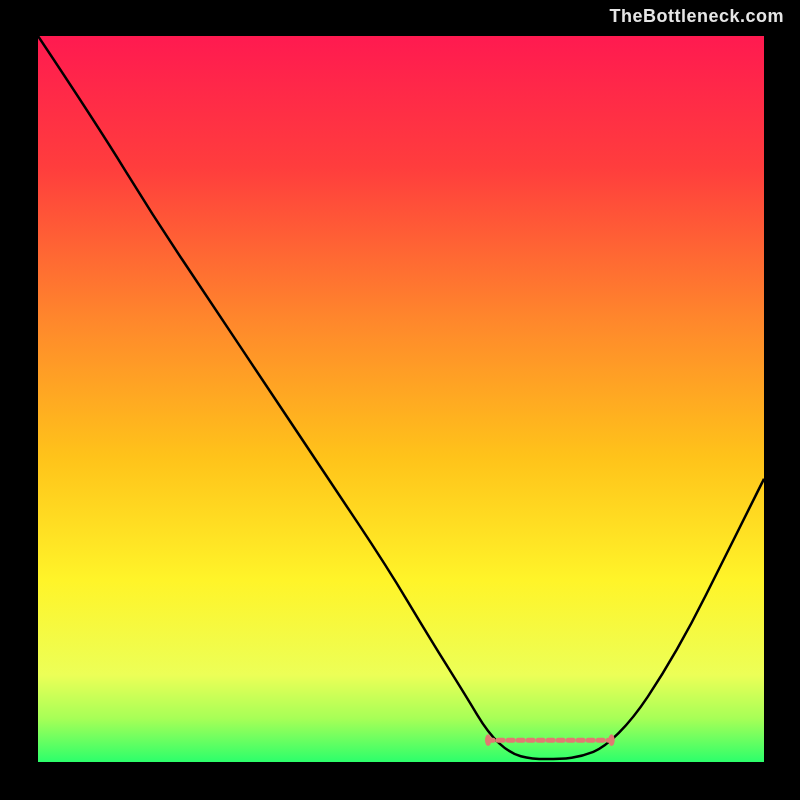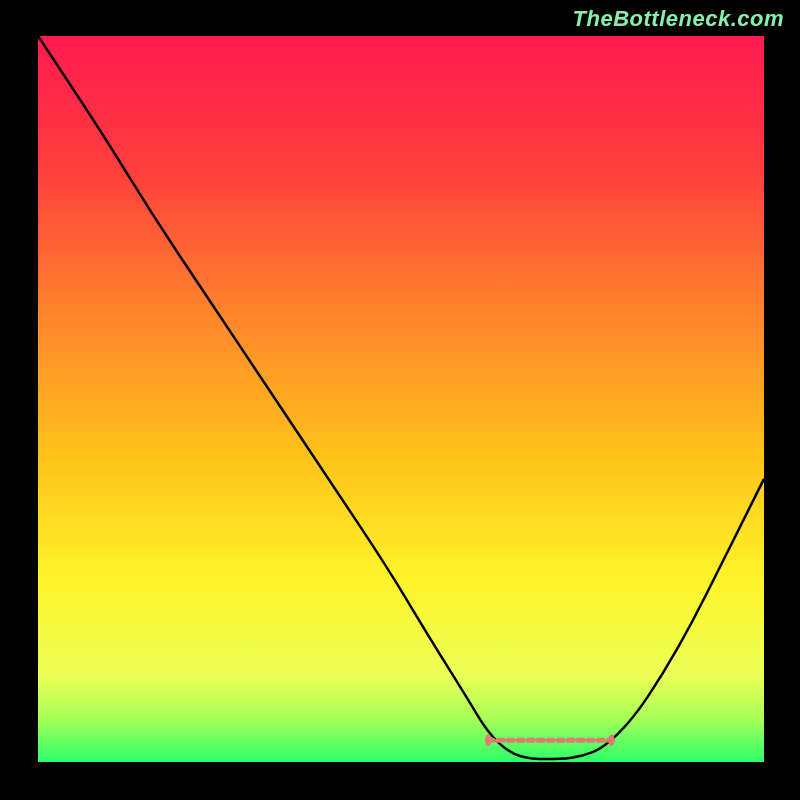--- a/index.html
+++ b/index.html
@@ -2,26 +2,25 @@
 <html><head>
 <meta charset="utf-8">
 <style>
   * { margin: 0; padding: 0; box-sizing: border-box; }
   html, body { width: 800px; height: 800px; background: #000; font-family: Arial, sans-serif; }
   .container { position: relative; width: 800px; height: 800px; background: #000; }
   .watermark {
     position: absolute;
     top: 6px;
     right: 16px;
-    color: #86efac;
-    font-size: 22px;
+    color: #e5e5e5;
+    font-size: 18px;
     font-weight: bold;
     letter-spacing: 0.5px;
     z-index: 5;
-    font-style: italic;
   }
   .plot {
     position: absolute;
     left: 38px;
     top: 36px;
     width: 726px;
     height: 726px;
   }
   svg { display: block; }
 </style>

